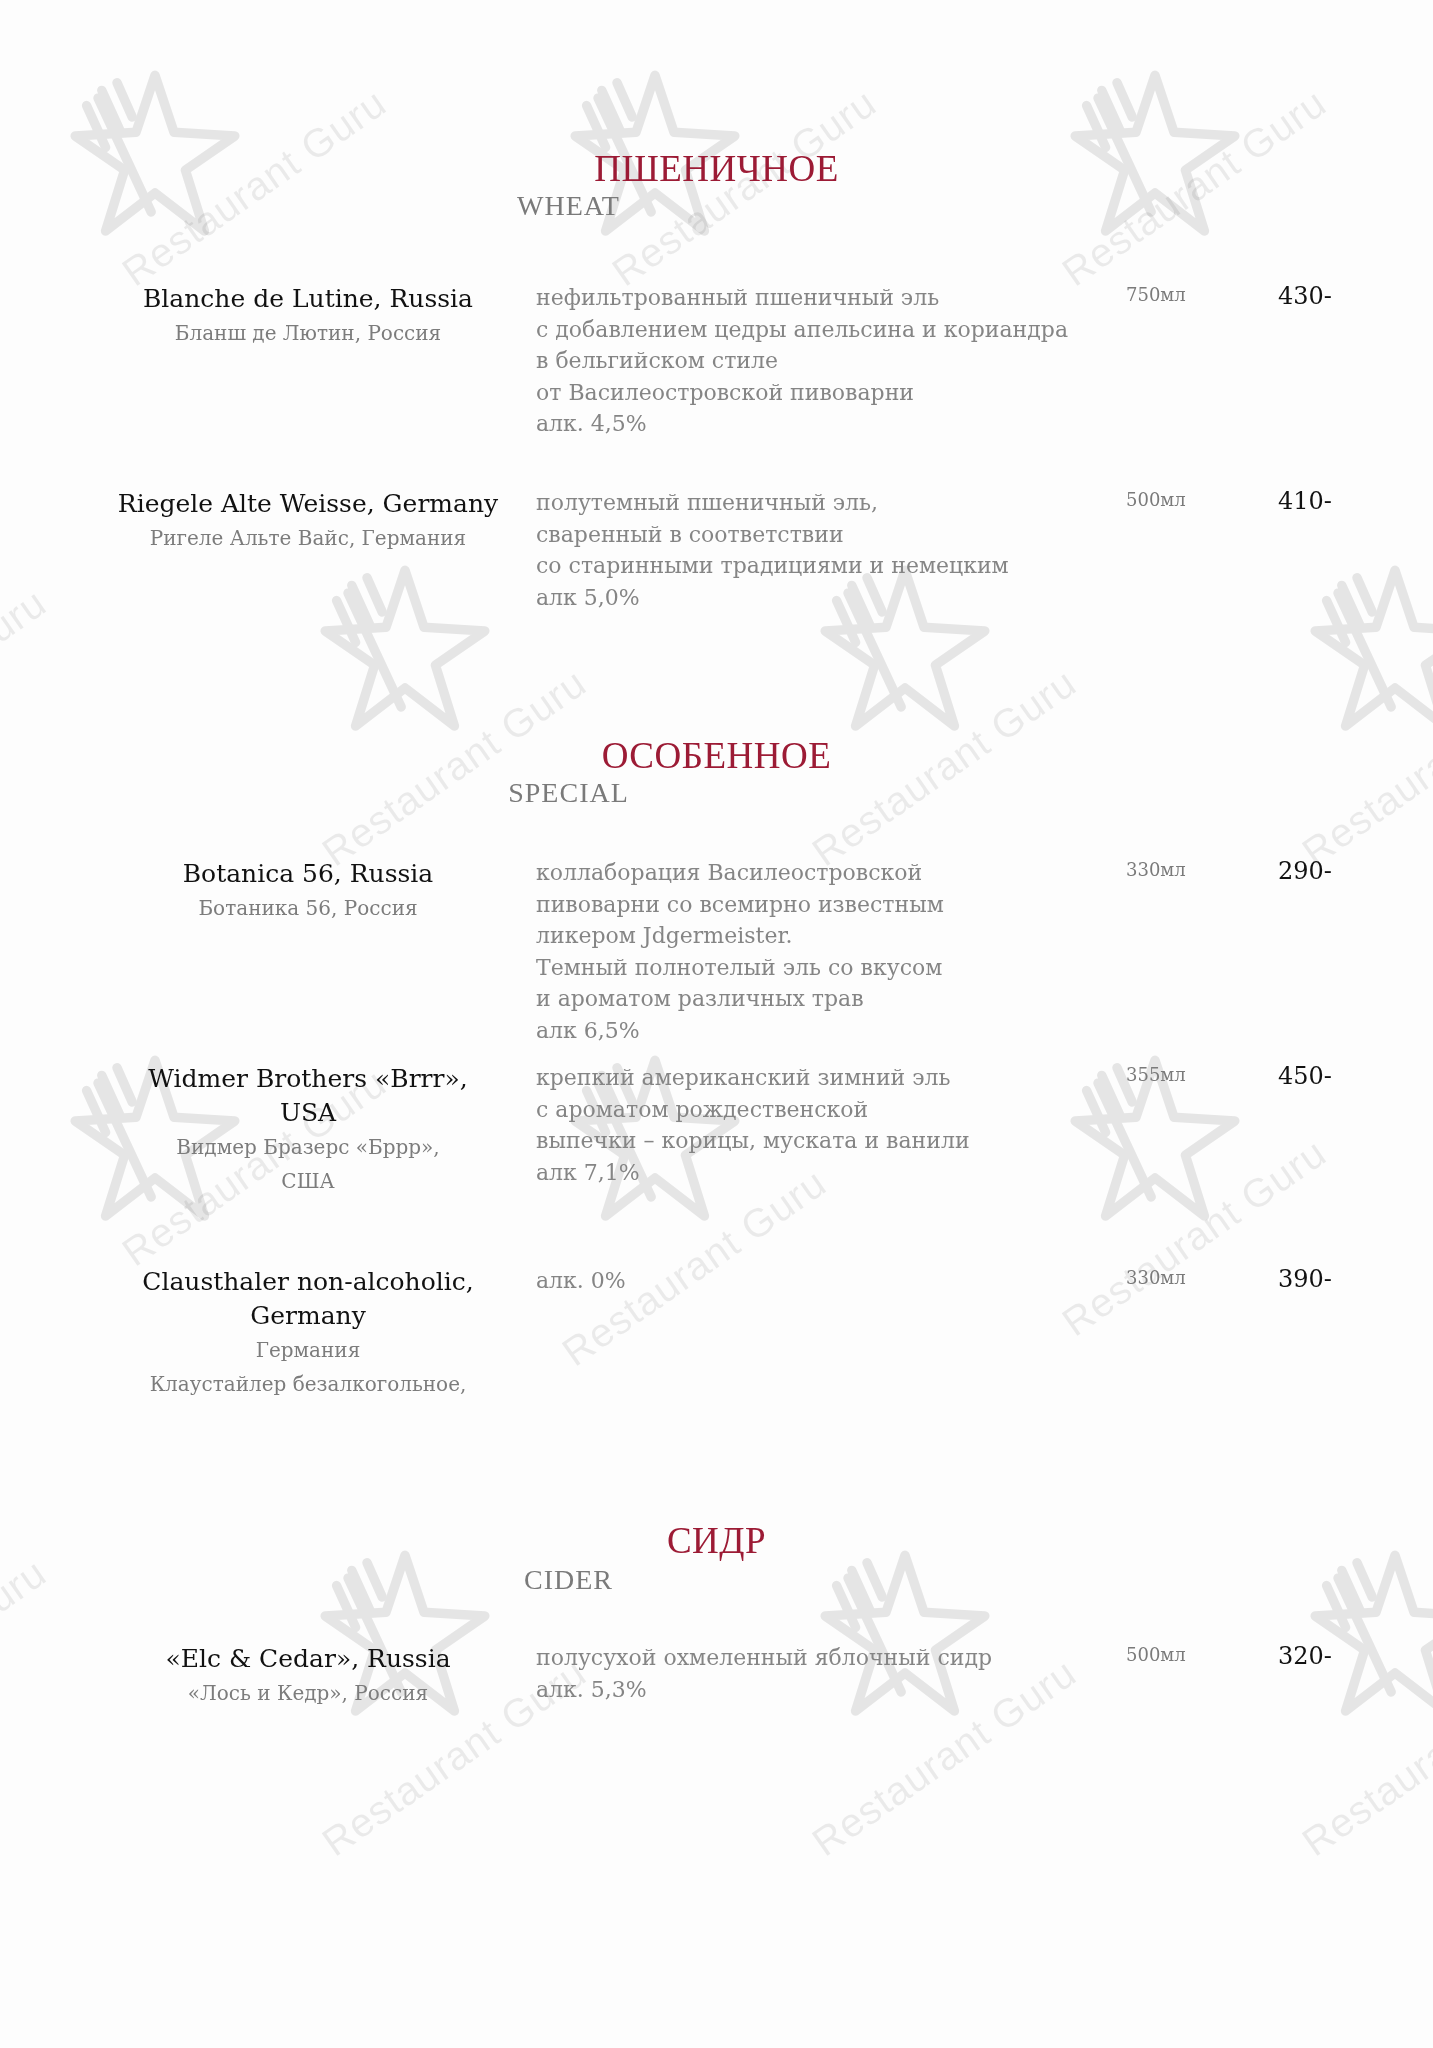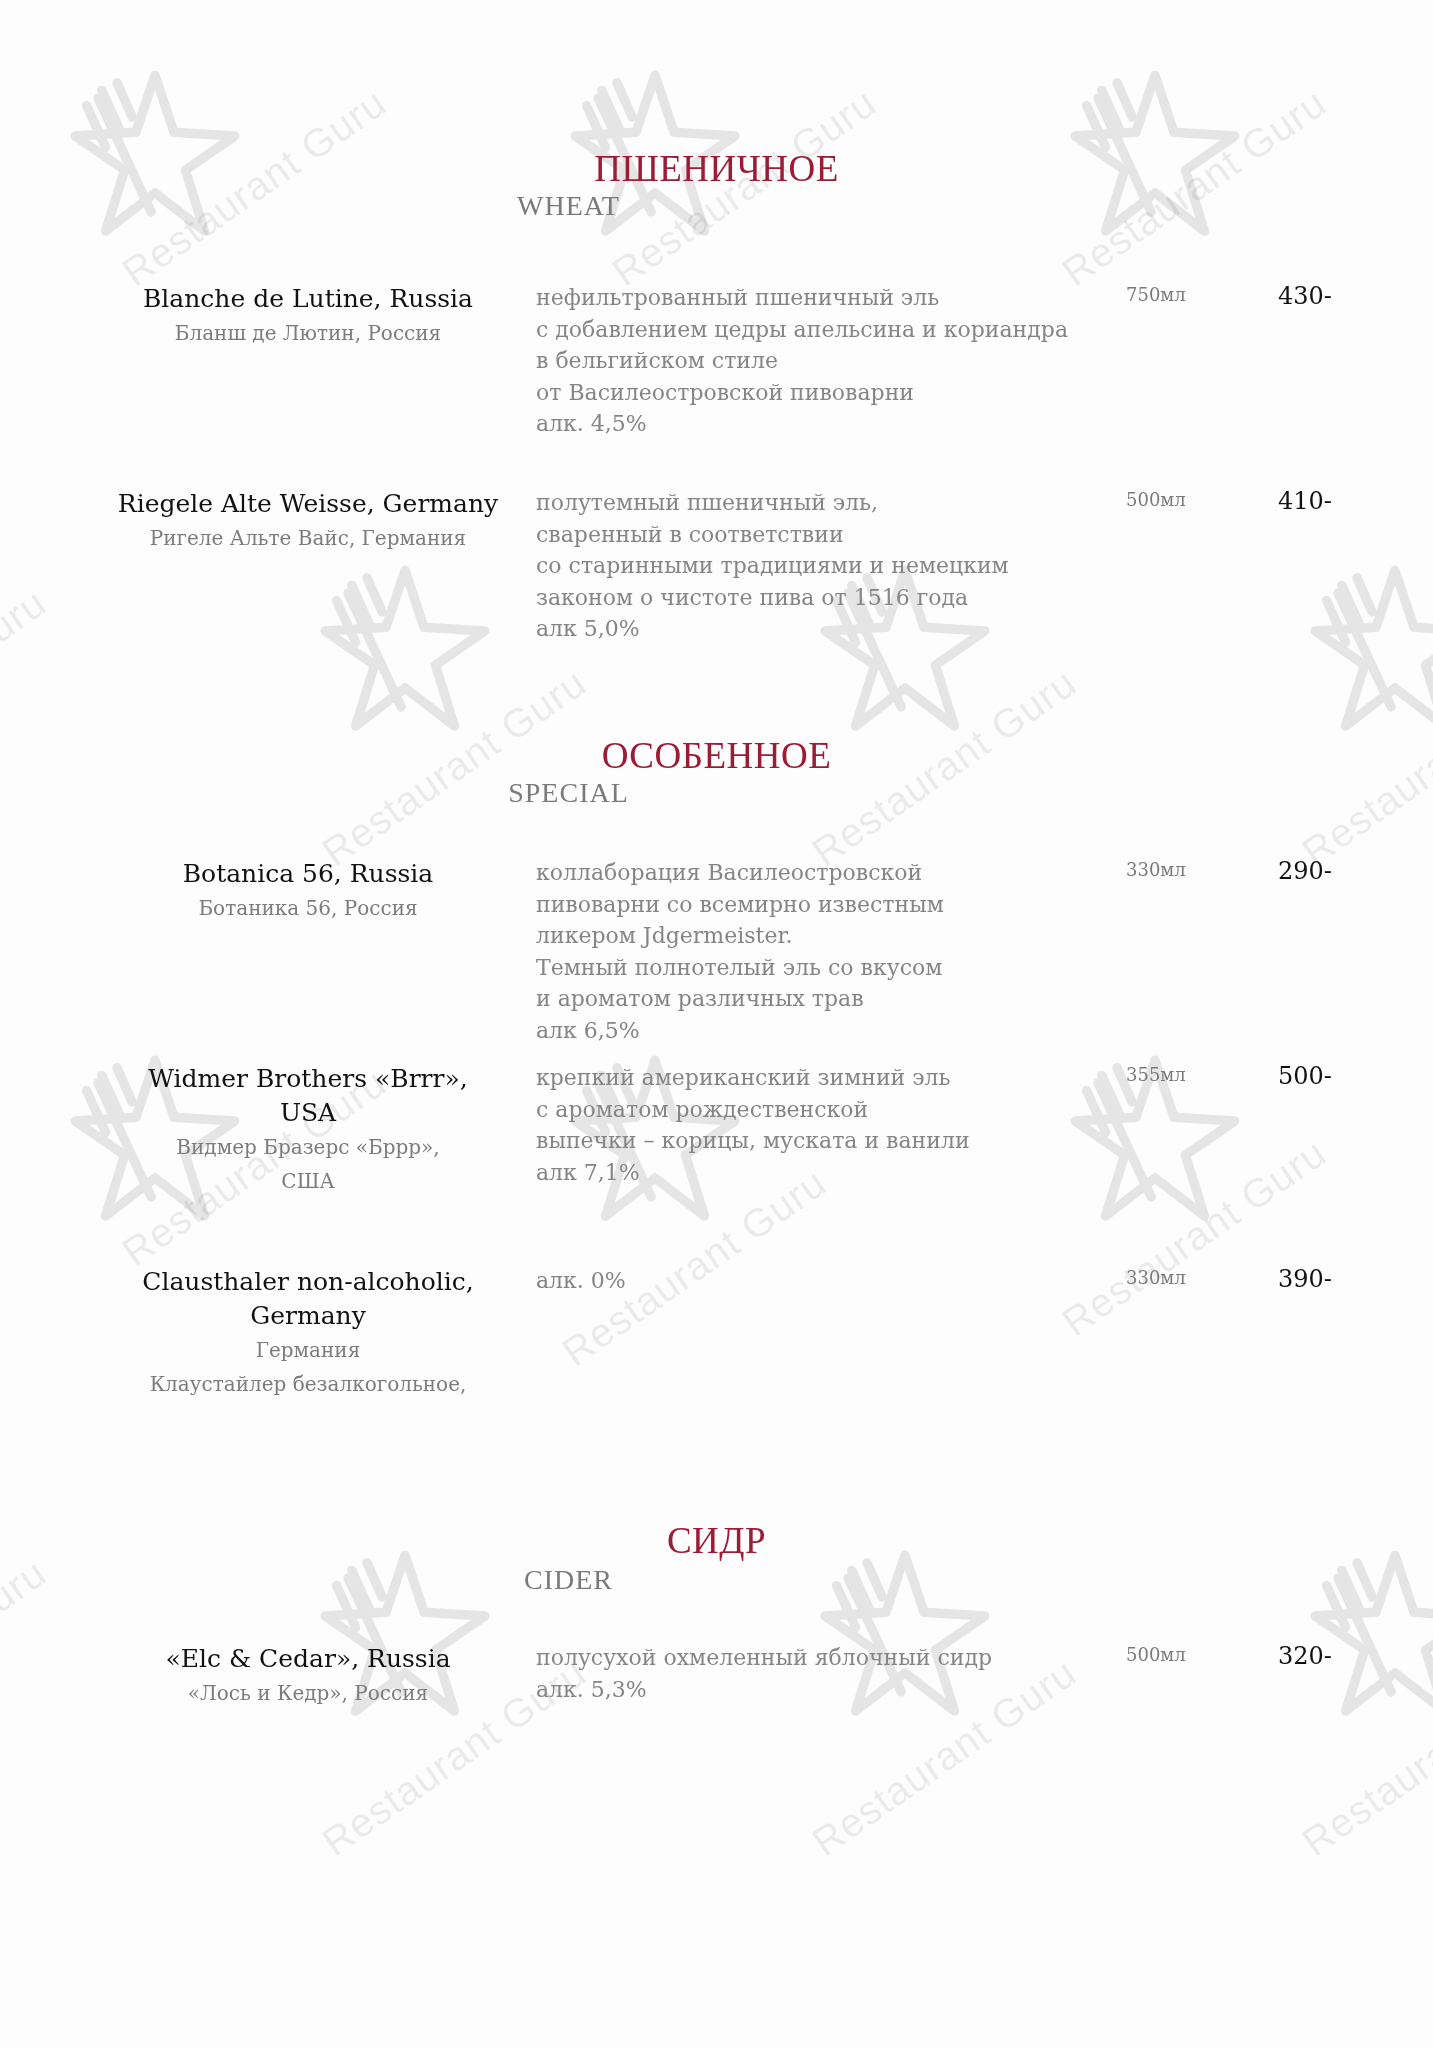--- a/index.html
+++ b/index.html
@@ -152,21 +152,20 @@
 
     <div class="item" style="top:487px">
       <div class="name-col">
         <div class="name-en">Riegele Alte Weisse, Germany</div>
         <div class="name-ru">Ригеле Альте Вайс, Германия</div>
       </div>
       <div class="desc-col">
         <div class="desc-line">полутемный пшеничный эль,</div>
         <div class="desc-line">сваренный в соответствии</div>
         <div class="desc-line">со старинными традициями и немецким</div>
-        <div class="desc-line">законом о чистоте пива от 1516 года</div>
         <div class="desc-line">алк 5,0%</div>
       </div>
       <div class="vol">500мл</div>
       <div class="price">410-</div>
     </div>
   </div>
 
   <div>
     <div class="section-title" style="top:737px">ОСОБЕННОЕ</div>
     <div class="section-sub" style="top:779px">SPECIAL</div>
@@ -195,21 +194,21 @@
         <div class="name-ru">Видмер Бразерс «Бррр»,</div>
         <div class="name-ru">США</div>
       </div>
       <div class="desc-col">
         <div class="desc-line">крепкий американский зимний эль</div>
         <div class="desc-line">с ароматом рождественской</div>
         <div class="desc-line">выпечки – корицы, муската и ванили</div>
         <div class="desc-line">алк 7,1%</div>
       </div>
       <div class="vol">355мл</div>
-      <div class="price">500-</div>
+      <div class="price">450-</div>
     </div>
 
     <div class="item" style="top:1265px">
       <div class="name-col">
         <div class="name-en">Clausthaler non-alcoholic,</div>
         <div class="name-en">Germany</div>
         <div class="name-ru">Германия</div>
         <div class="name-ru">Клаустайлер безалкогольное,</div>
       </div>
       <div class="desc-col">

